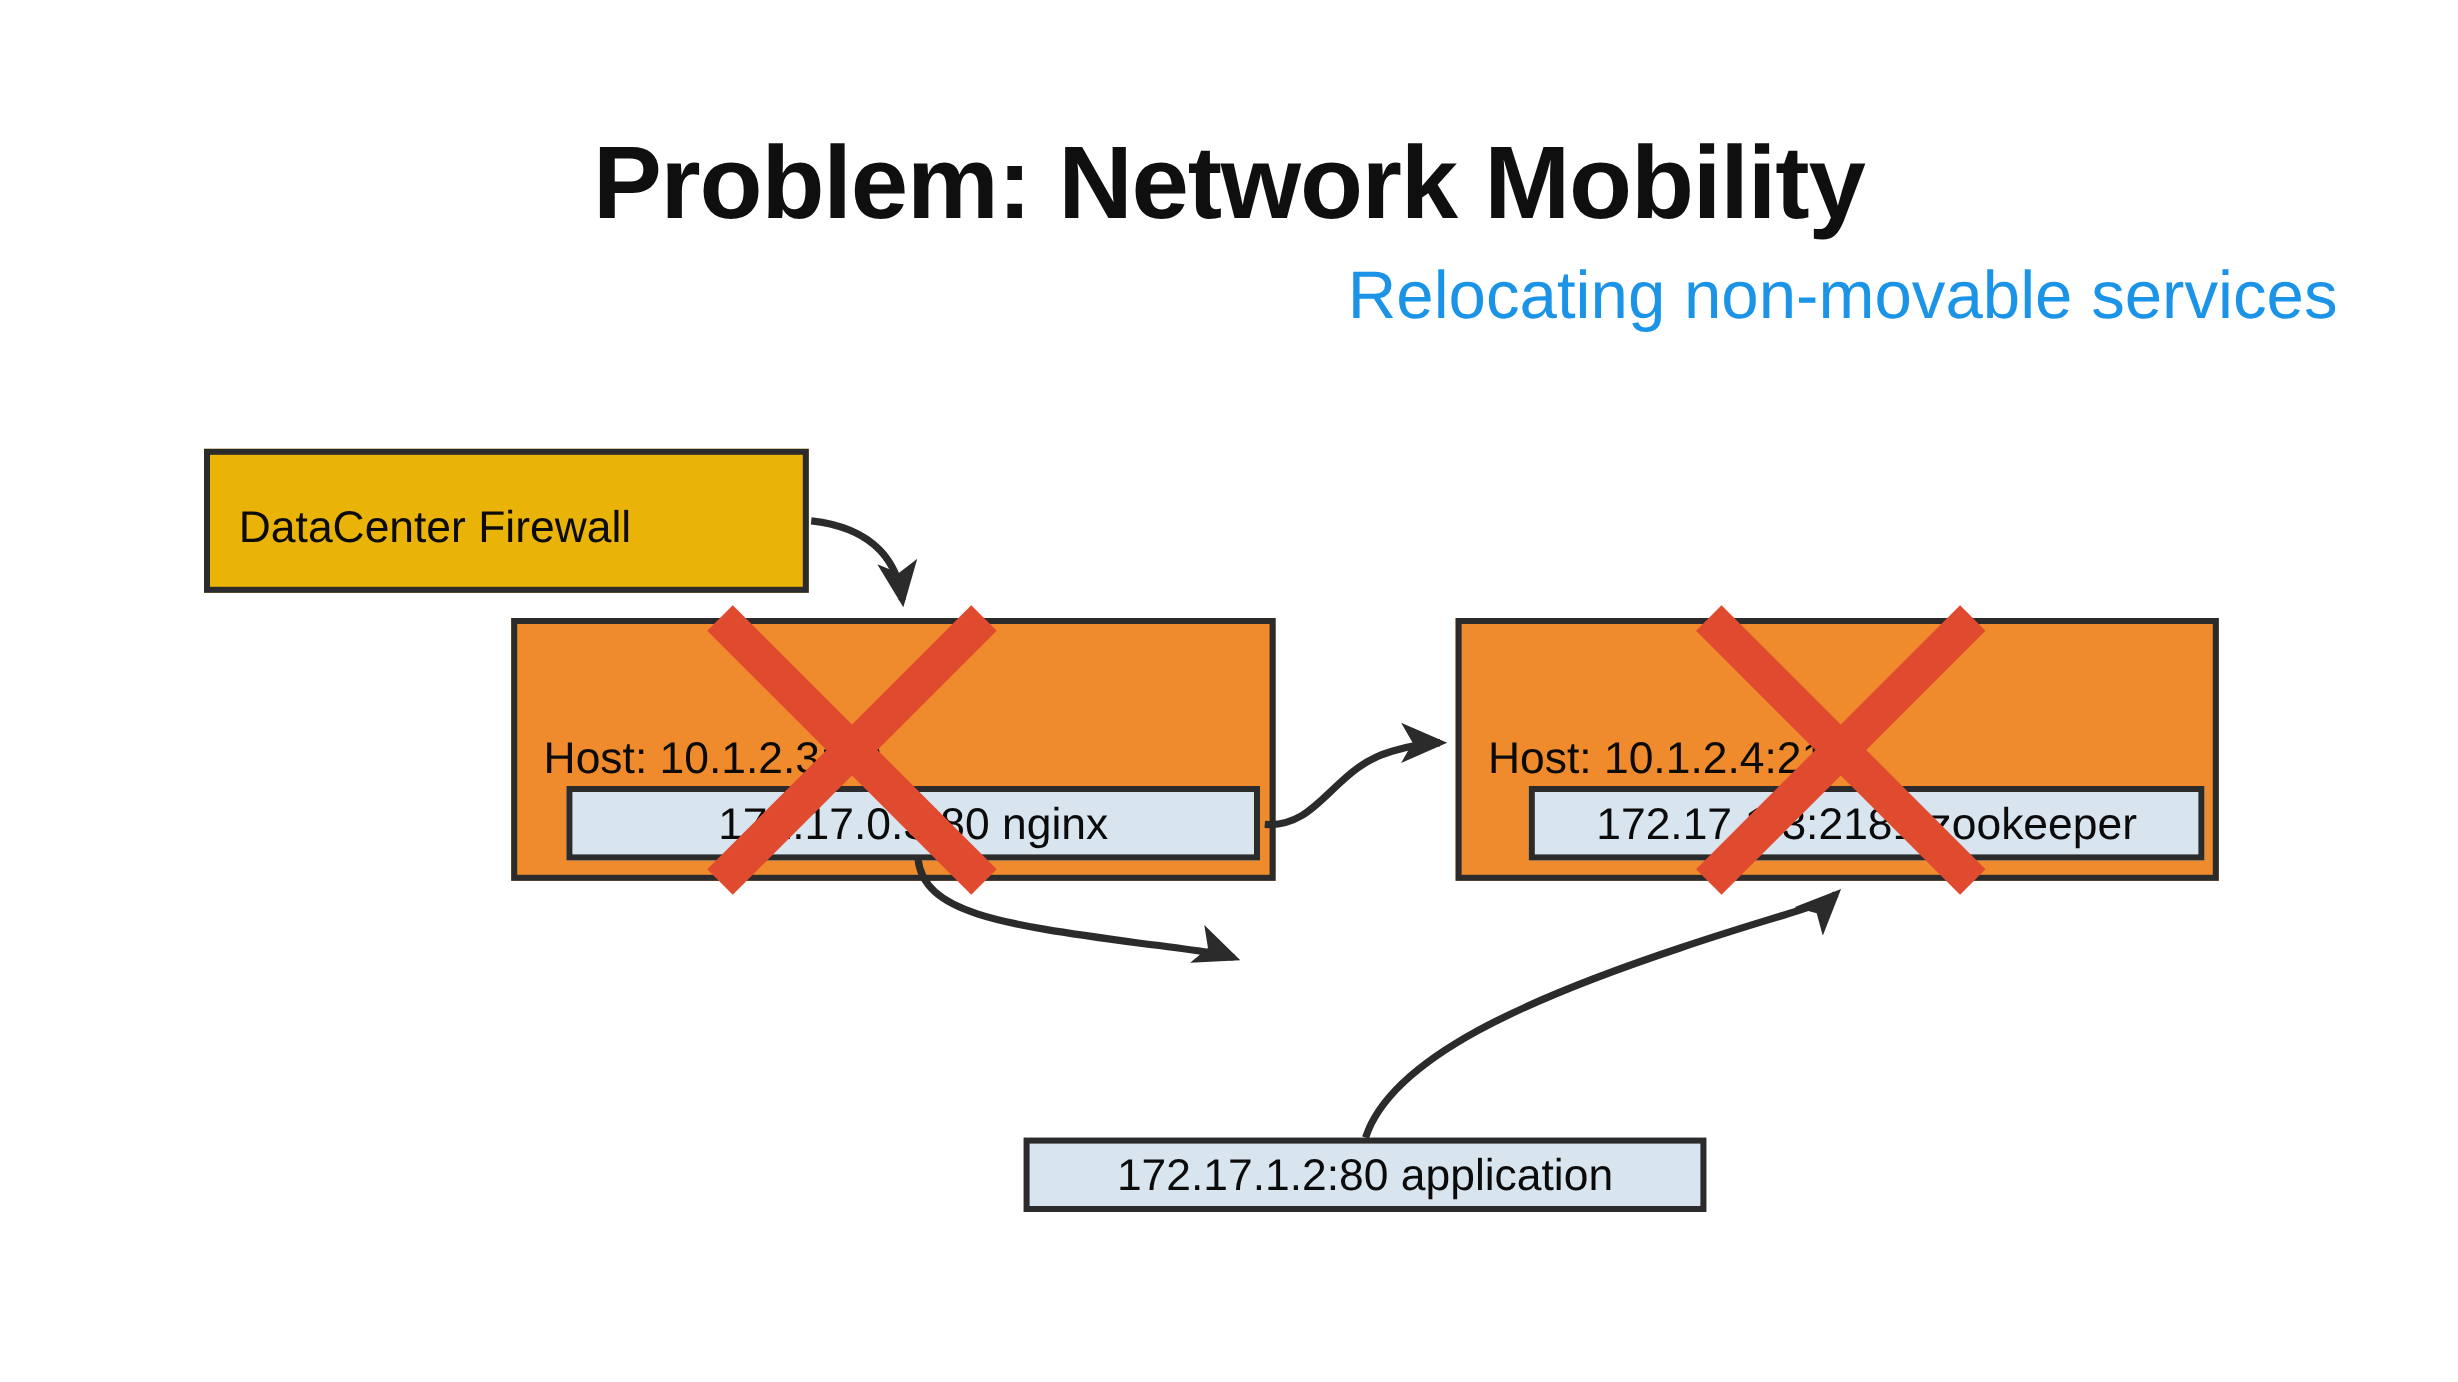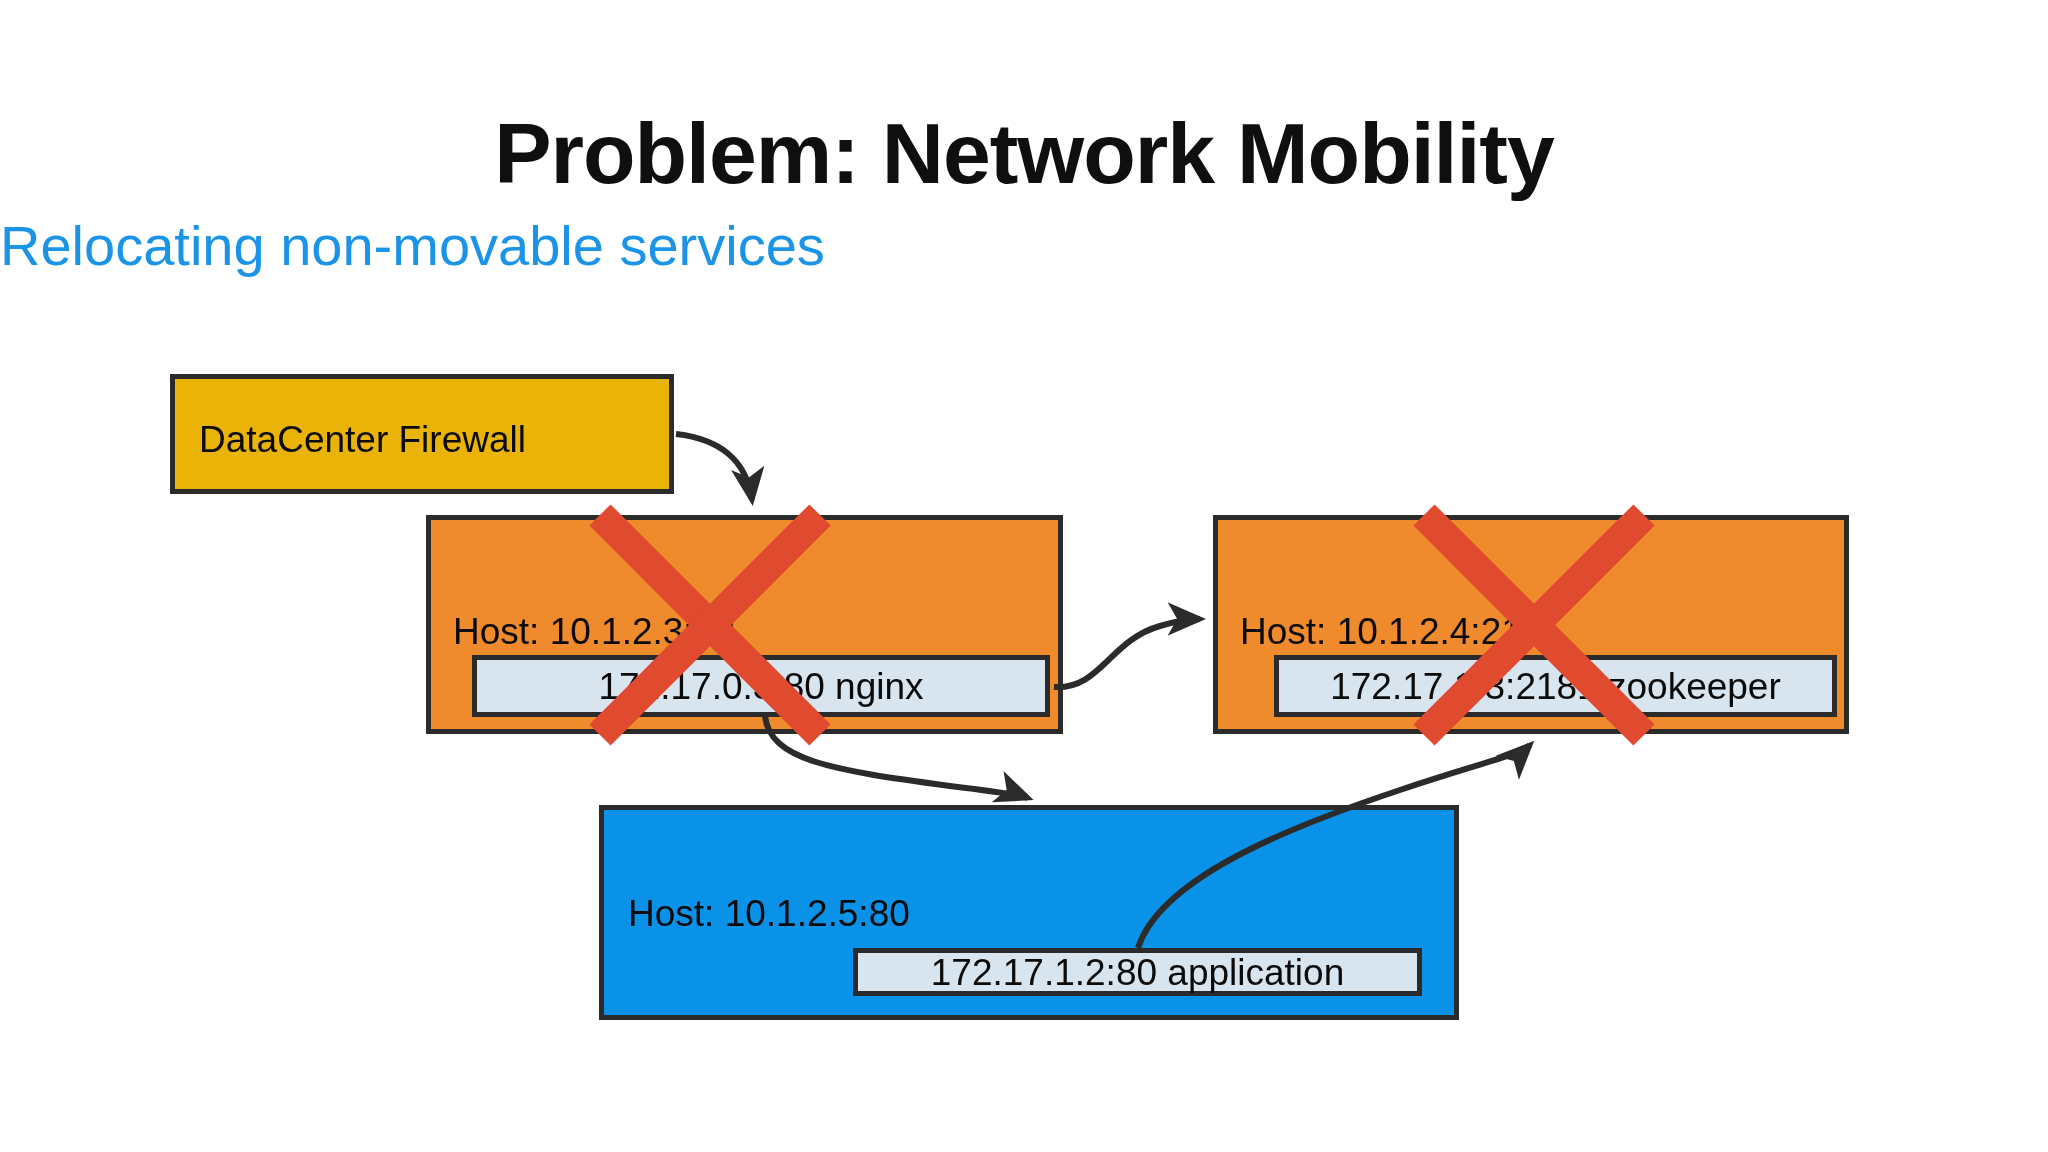--- a/index.html
+++ b/index.html
@@ -31,21 +31,21 @@
     color: #0f0f0f;
     letter-spacing: -1px;
     line-height: 1.0;
     white-space: nowrap;
   }
   #subtitle {
     position: absolute;
     left: 0;
     top: 218px;
     width: 1948px;
-    text-align: left;
+    text-align: right;
     font-size: 56px;
     font-weight: normal;
     color: #1b94e8;
     line-height: 1.0;
     white-space: nowrap;
   }
 
   
   .node {
     position: absolute;
@@ -132,21 +132,21 @@
     background: #0a92e8;
   }
   #host-app-label {
     left: 24px;
     top: 85px;
   }
   #app-container {
     left: 853px;
     top: 948px;
     width: 569px;
-    height: 48px;
+    height: 62px;
   }
 
   
   #arrows-svg, #crosses-svg {
     position: absolute;
     left: 0;
     top: 0;
     width: 2048px;
     height: 1152px;
     pointer-events: none;
@@ -180,23 +180,20 @@
     <span class="container-label">172.17.0.3:80 nginx</span>
   </div>
 
   <div class="node" id="host-zk-node">
     <div class="node-label" id="host-zk-label">Host: 10.1.2.4:2181</div>
   </div>
   <div class="container-box" id="zk-container">
     <span class="container-label">172.17.1.3:2181 zookeeper</span>
   </div>
 
-  <div class="node" id="host-app-node">
-    <div class="node-label" id="host-app-label">Host: 10.1.2.5:80</div>
-  </div>
   <div class="container-box" id="app-container">
     <span class="container-label">172.17.1.2:80 application</span>
   </div>
 
   <svg id="arrows-svg" viewBox="0 0 2048 1152">
     <defs>
       <marker id="arrowhead" markerWidth="7" markerHeight="7" refX="5.4" refY="3" orient="auto" markerUnits="strokeWidth">
         <path d="M0,0.2 L6.4,3 L0,5.8 L1.6,3 Z" fill="#2b2b2b"></path>
       </marker>
     </defs>

